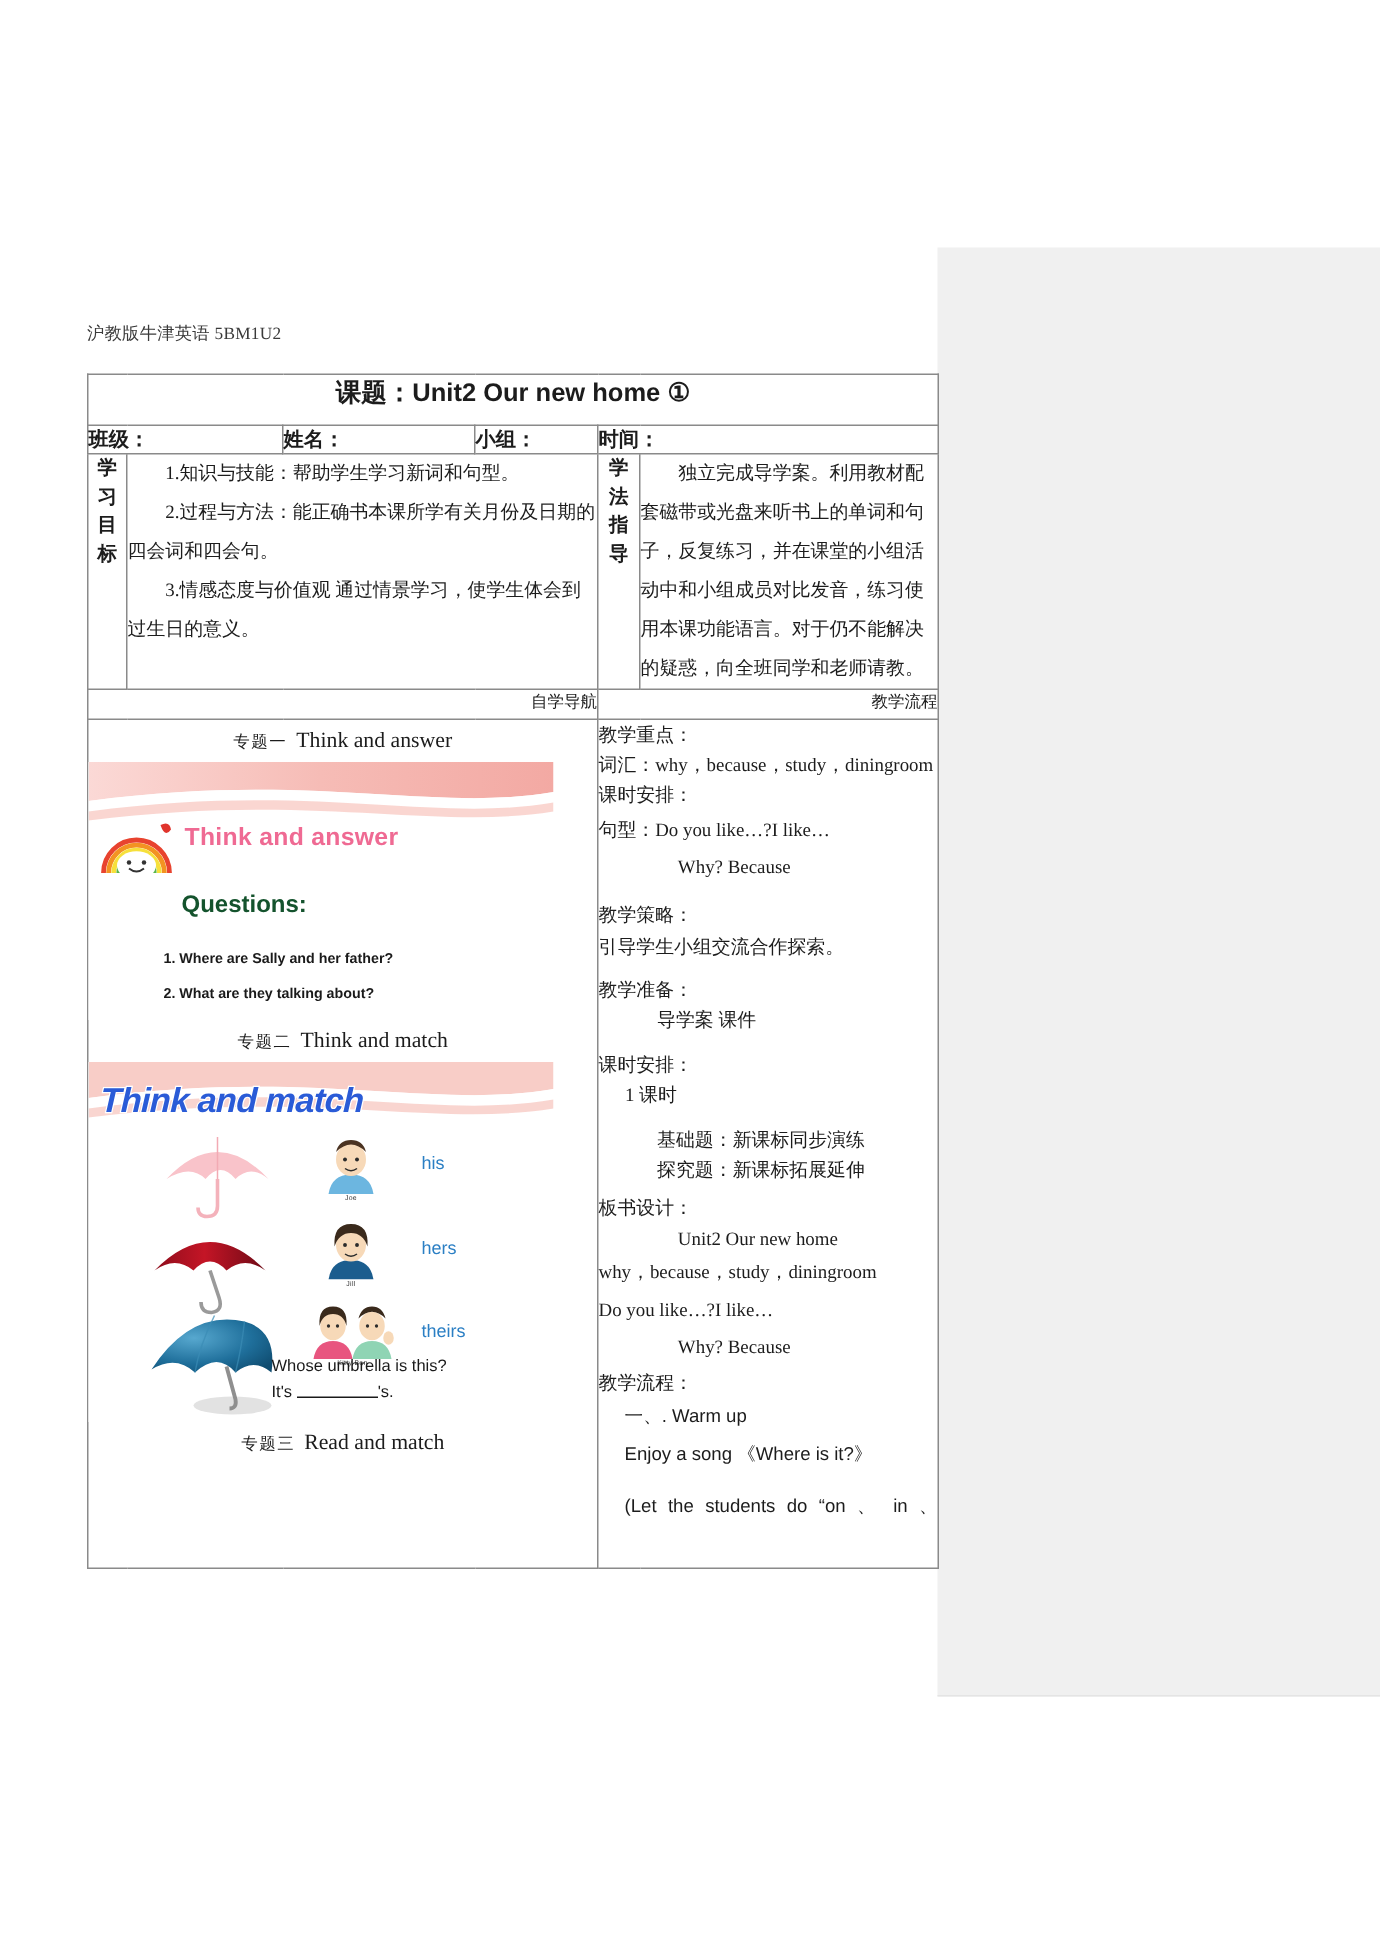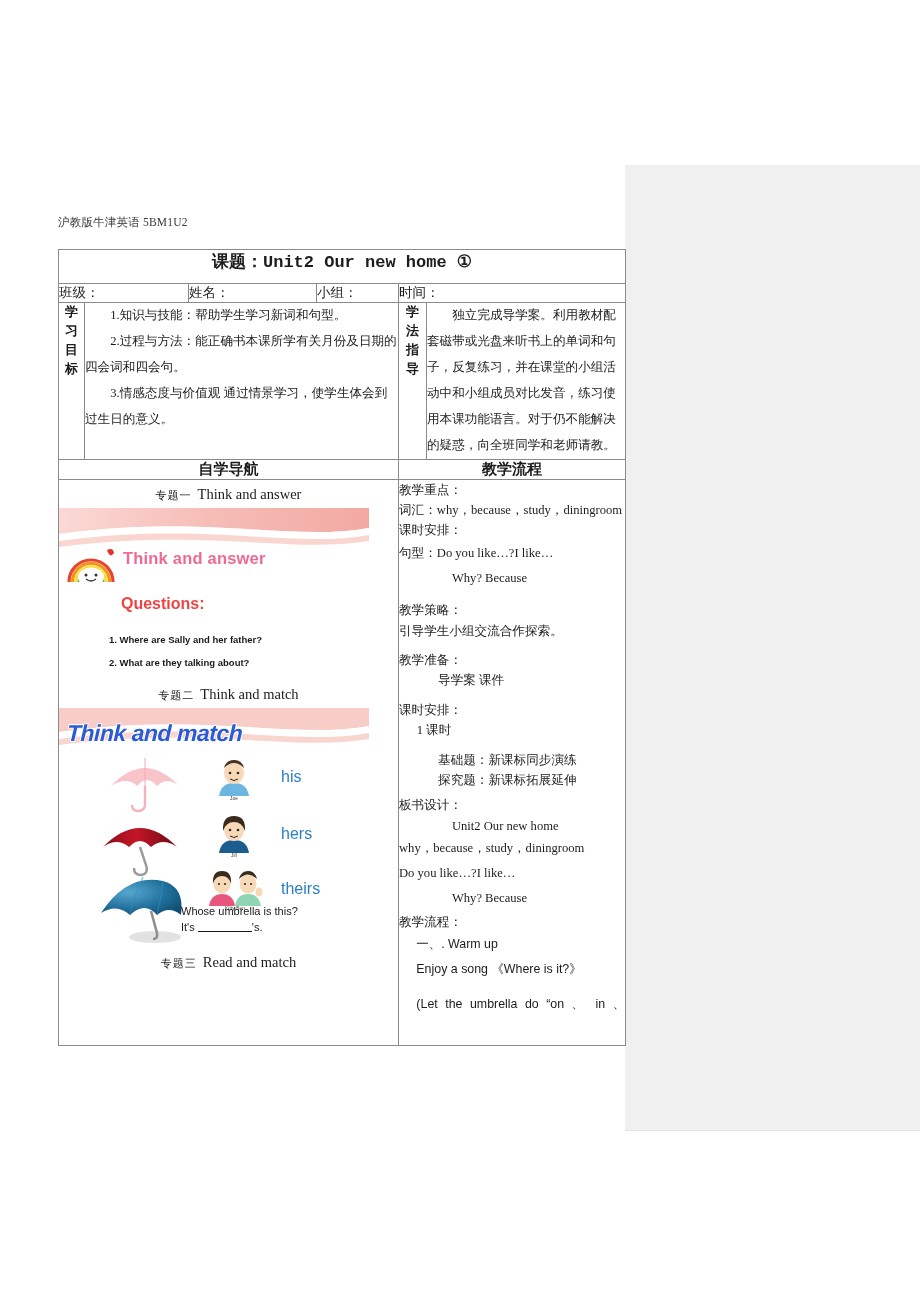--- a/index.html
+++ b/index.html
@@ -40,31 +40,31 @@
     border:1px solid #8a8a8a;
     vertical-align:top;
     padding:0;
     color:#1c1c1c;
   }
   
   .title-cell{
     height:33px;
     text-align:center;
     vertical-align:middle;
-    font-family:Liberation Mono, monospace;
+    font-family:Liberation Sans, sans-serif;
     font-size:17px;
     font-weight:bold;
     letter-spacing:0px;
     padding:3px 0 5px 0;
   }
   
   .info-cell{
     height:18px;
     font-size:13.5px;
-    font-weight:normal;
+    font-weight:bold;
     padding:1px 0 2px 4px;
     vertical-align:middle;
     white-space:nowrap;
   }
   
   .vlabel{
     width:26px;
     text-align:center;
     vertical-align:middle;
     font-size:13px;
@@ -83,24 +83,24 @@
   .guide-cell{
     font-size:12.6px;
     line-height:2.06;
     padding:5px 6px 7px 7px;
     color:#242424;
   }
   .guide-cell p{margin:0;text-indent:2em;}
   
   .sec-head{
     height:19px;
-    text-align:center;
+    text-align:right;
     vertical-align:middle;
-    font-size:15px;
-    font-weight:bold;
+    font-size:11px;
+    font-weight:normal;
     padding:1px 0 3px 0;
   }
   
   .left-body{
     padding:0;
     height:565px;
     position:relative;
   }
   .right-body{
     padding:6px 5px 4px 6px;
@@ -150,21 +150,21 @@
   }
   .ta-title{
     position:absolute;left:64px;top:41px;
     font-family:"Liberation Sans", sans-serif;
     font-size:16.5px;font-weight:bold;color:#ef6a93;
     letter-spacing:.2px;
   }
   .q-title{
     position:absolute;left:62px;top:87px;
     font-family:"Liberation Sans", sans-serif;
-    font-size:16px;font-weight:bold;color:#ef4444;
+    font-size:16px;font-weight:bold;color:#14532d;
   }
   .q-item{
     position:absolute;left:50px;
     font-family:"Liberation Sans", sans-serif;
     font-size:9.5px;font-weight:bold;color:#1a1a1a;
   }
   .q1{top:126px;}
   .q2{top:149px;}
   
   .slide2{height:240px;}
@@ -191,21 +191,21 @@
     position:absolute;
     font-family:"Liberation Sans", sans-serif;
     font-size:4.6px;color:#333;
     text-align:center;width:100%;
     top:40px;left:0;
     letter-spacing:.2px;
   }
   .pron{
     position:absolute;
     font-family:"Liberation Sans", sans-serif;
-    font-size:16px;color:#2b7fc4;
+    font-size:12px;color:#2b7fc4;
   }
   .p1{left:222px;top:60px;}
   .p2{left:222px;top:117px;}
   .p3{left:222px;top:172px;}
   .whose{
     position:absolute;left:122px;top:196px;
     font-family:"Liberation Sans", sans-serif;
     font-size:11px;color:#1a1a1a;
     line-height:1.45;
   }
@@ -441,17 +441,17 @@
         <p class="ln ind2">探究题：新课标拓展延伸</p>
         <div class="gap-sm"></div>
         <p class="ln">板书设计：</p>
         <p class="ln ind3">Unit2 Our new home</p>
         <p class="ln tall">why，because，study，diningroom</p>
         <p class="ln tall">Do you like…?I like…</p>
         <p class="ln tall ind3">Why?  Because</p>
         <p class="ln">教学流程：</p>
         <p class="ln tall ind1 sans">一、. Warm up</p>
         <p class="ln tall ind1 sans">Enjoy a song 《Where is it?》</p>
-        <p class="justify">(Let the umbrella do “on 、 in 、</p>
+        <p class="justify">(Let the students do “on 、 in 、</p>
       </td>
     </tr>
   </tbody>
 </table>
 
 </body></html>

